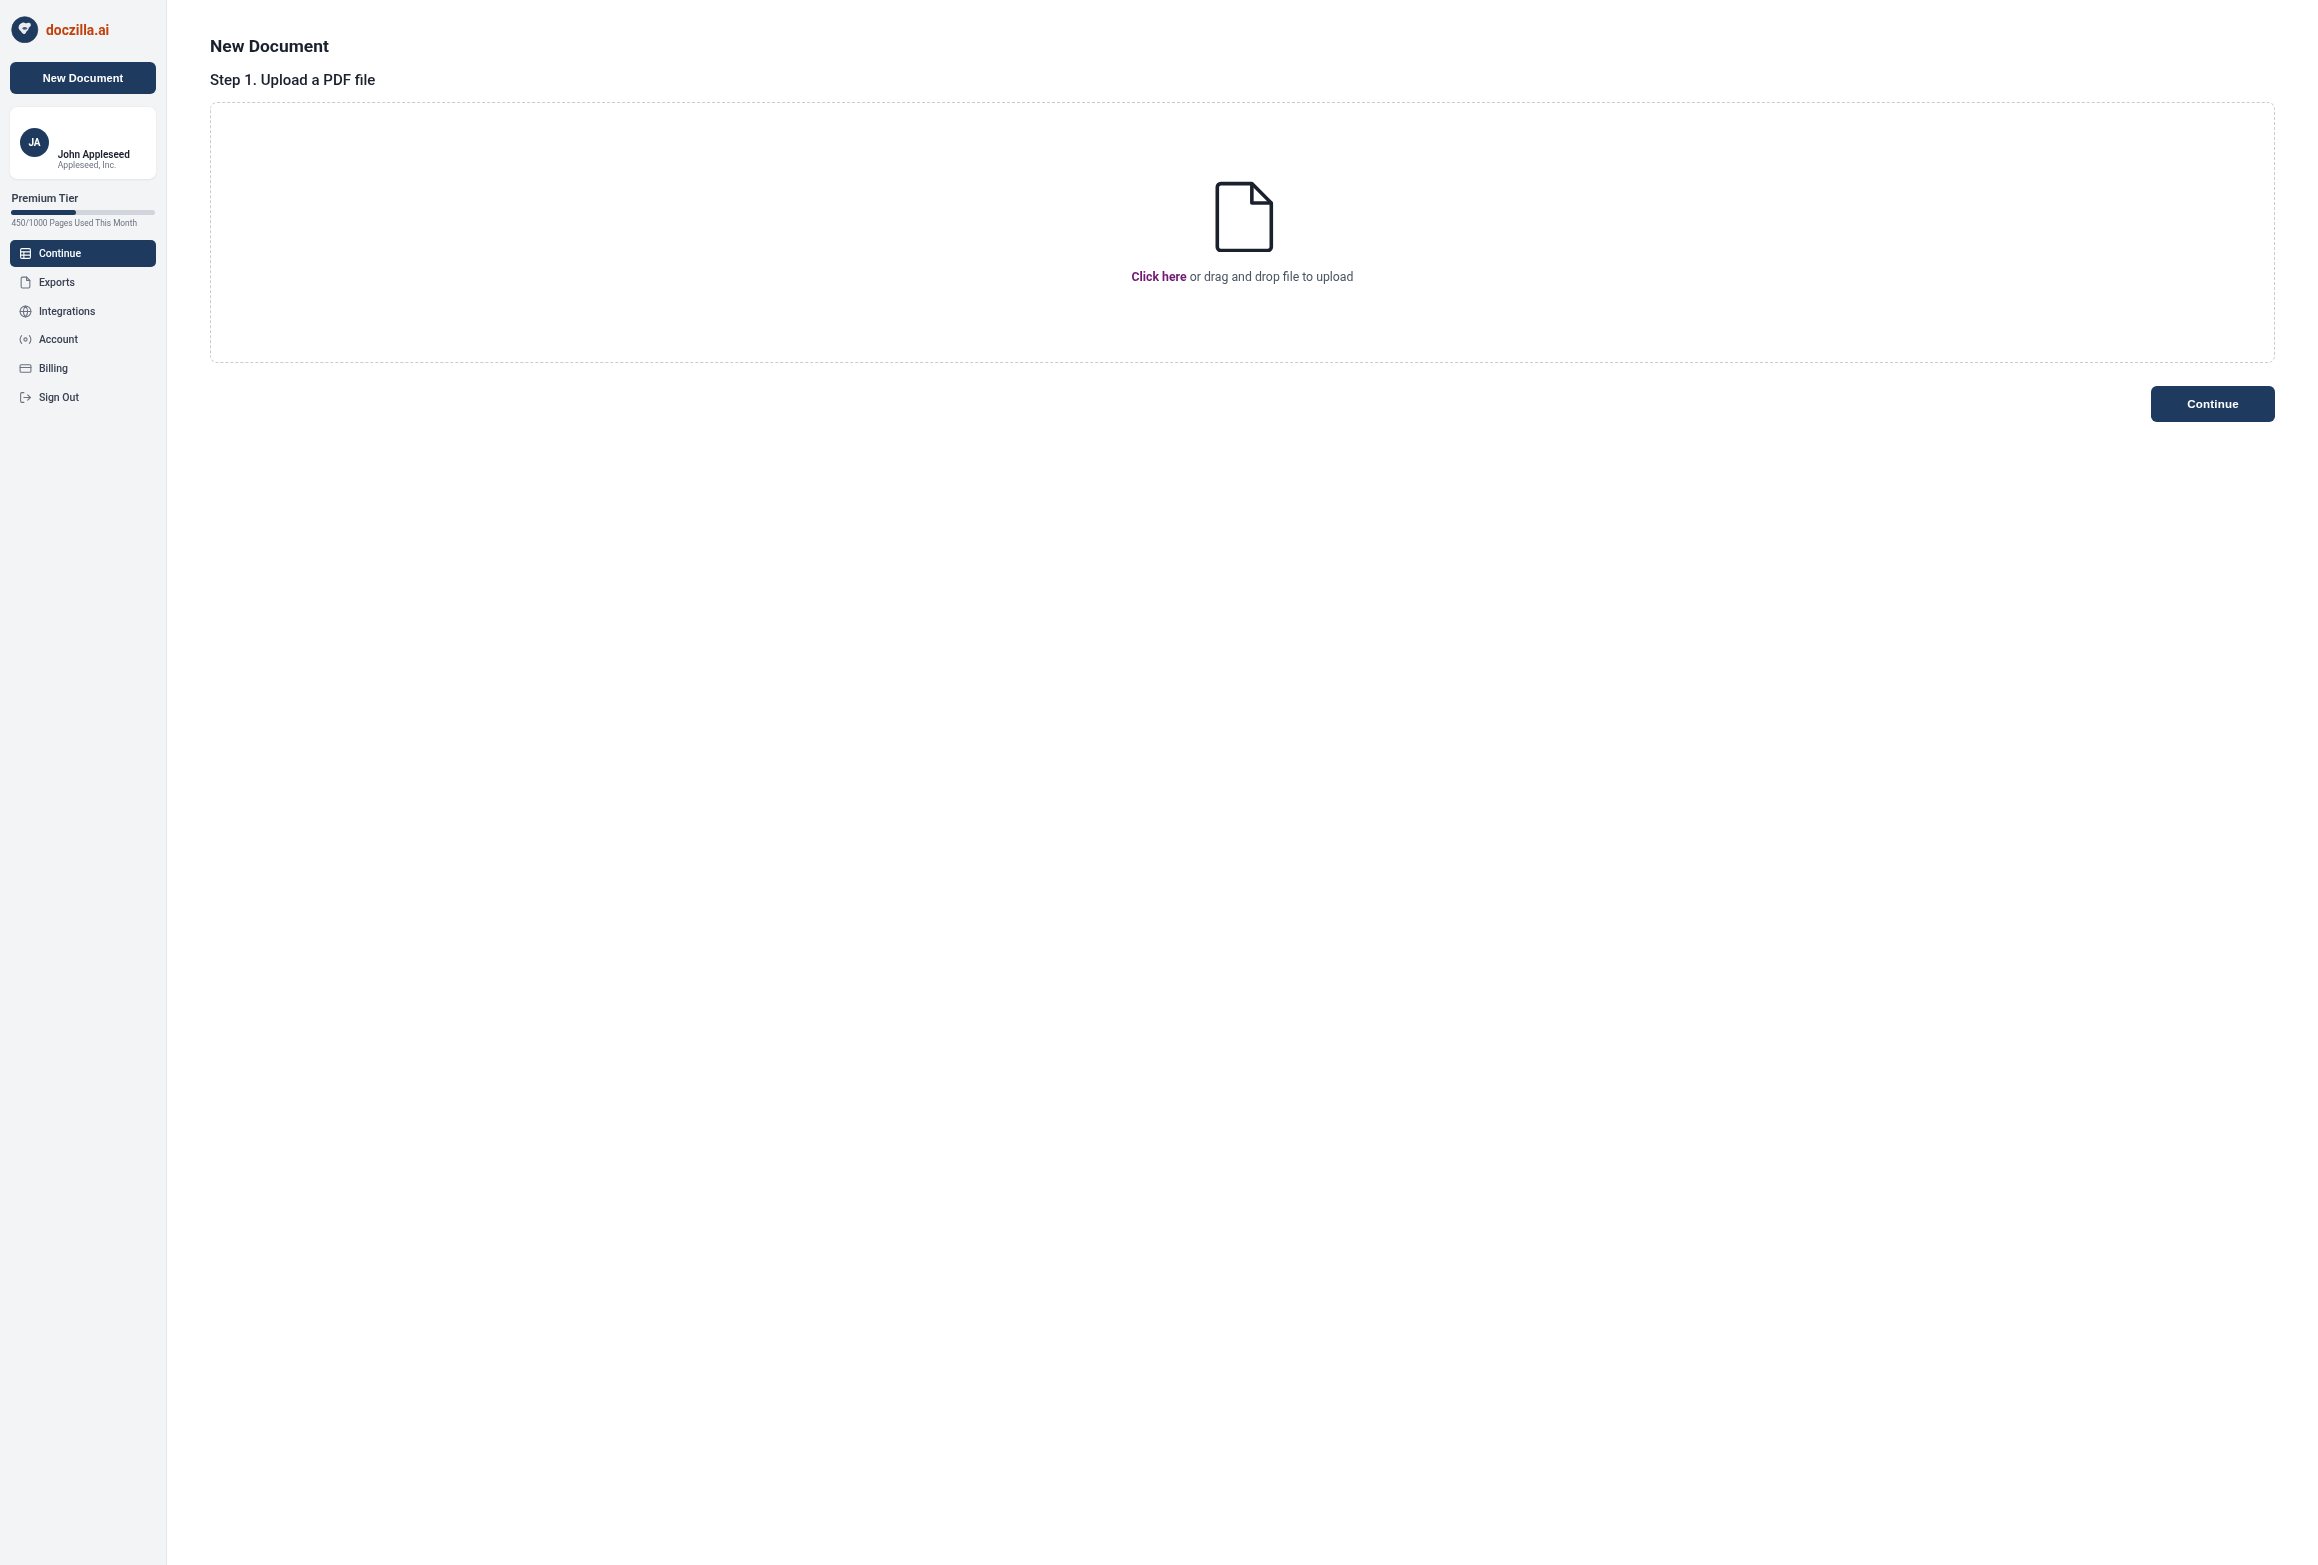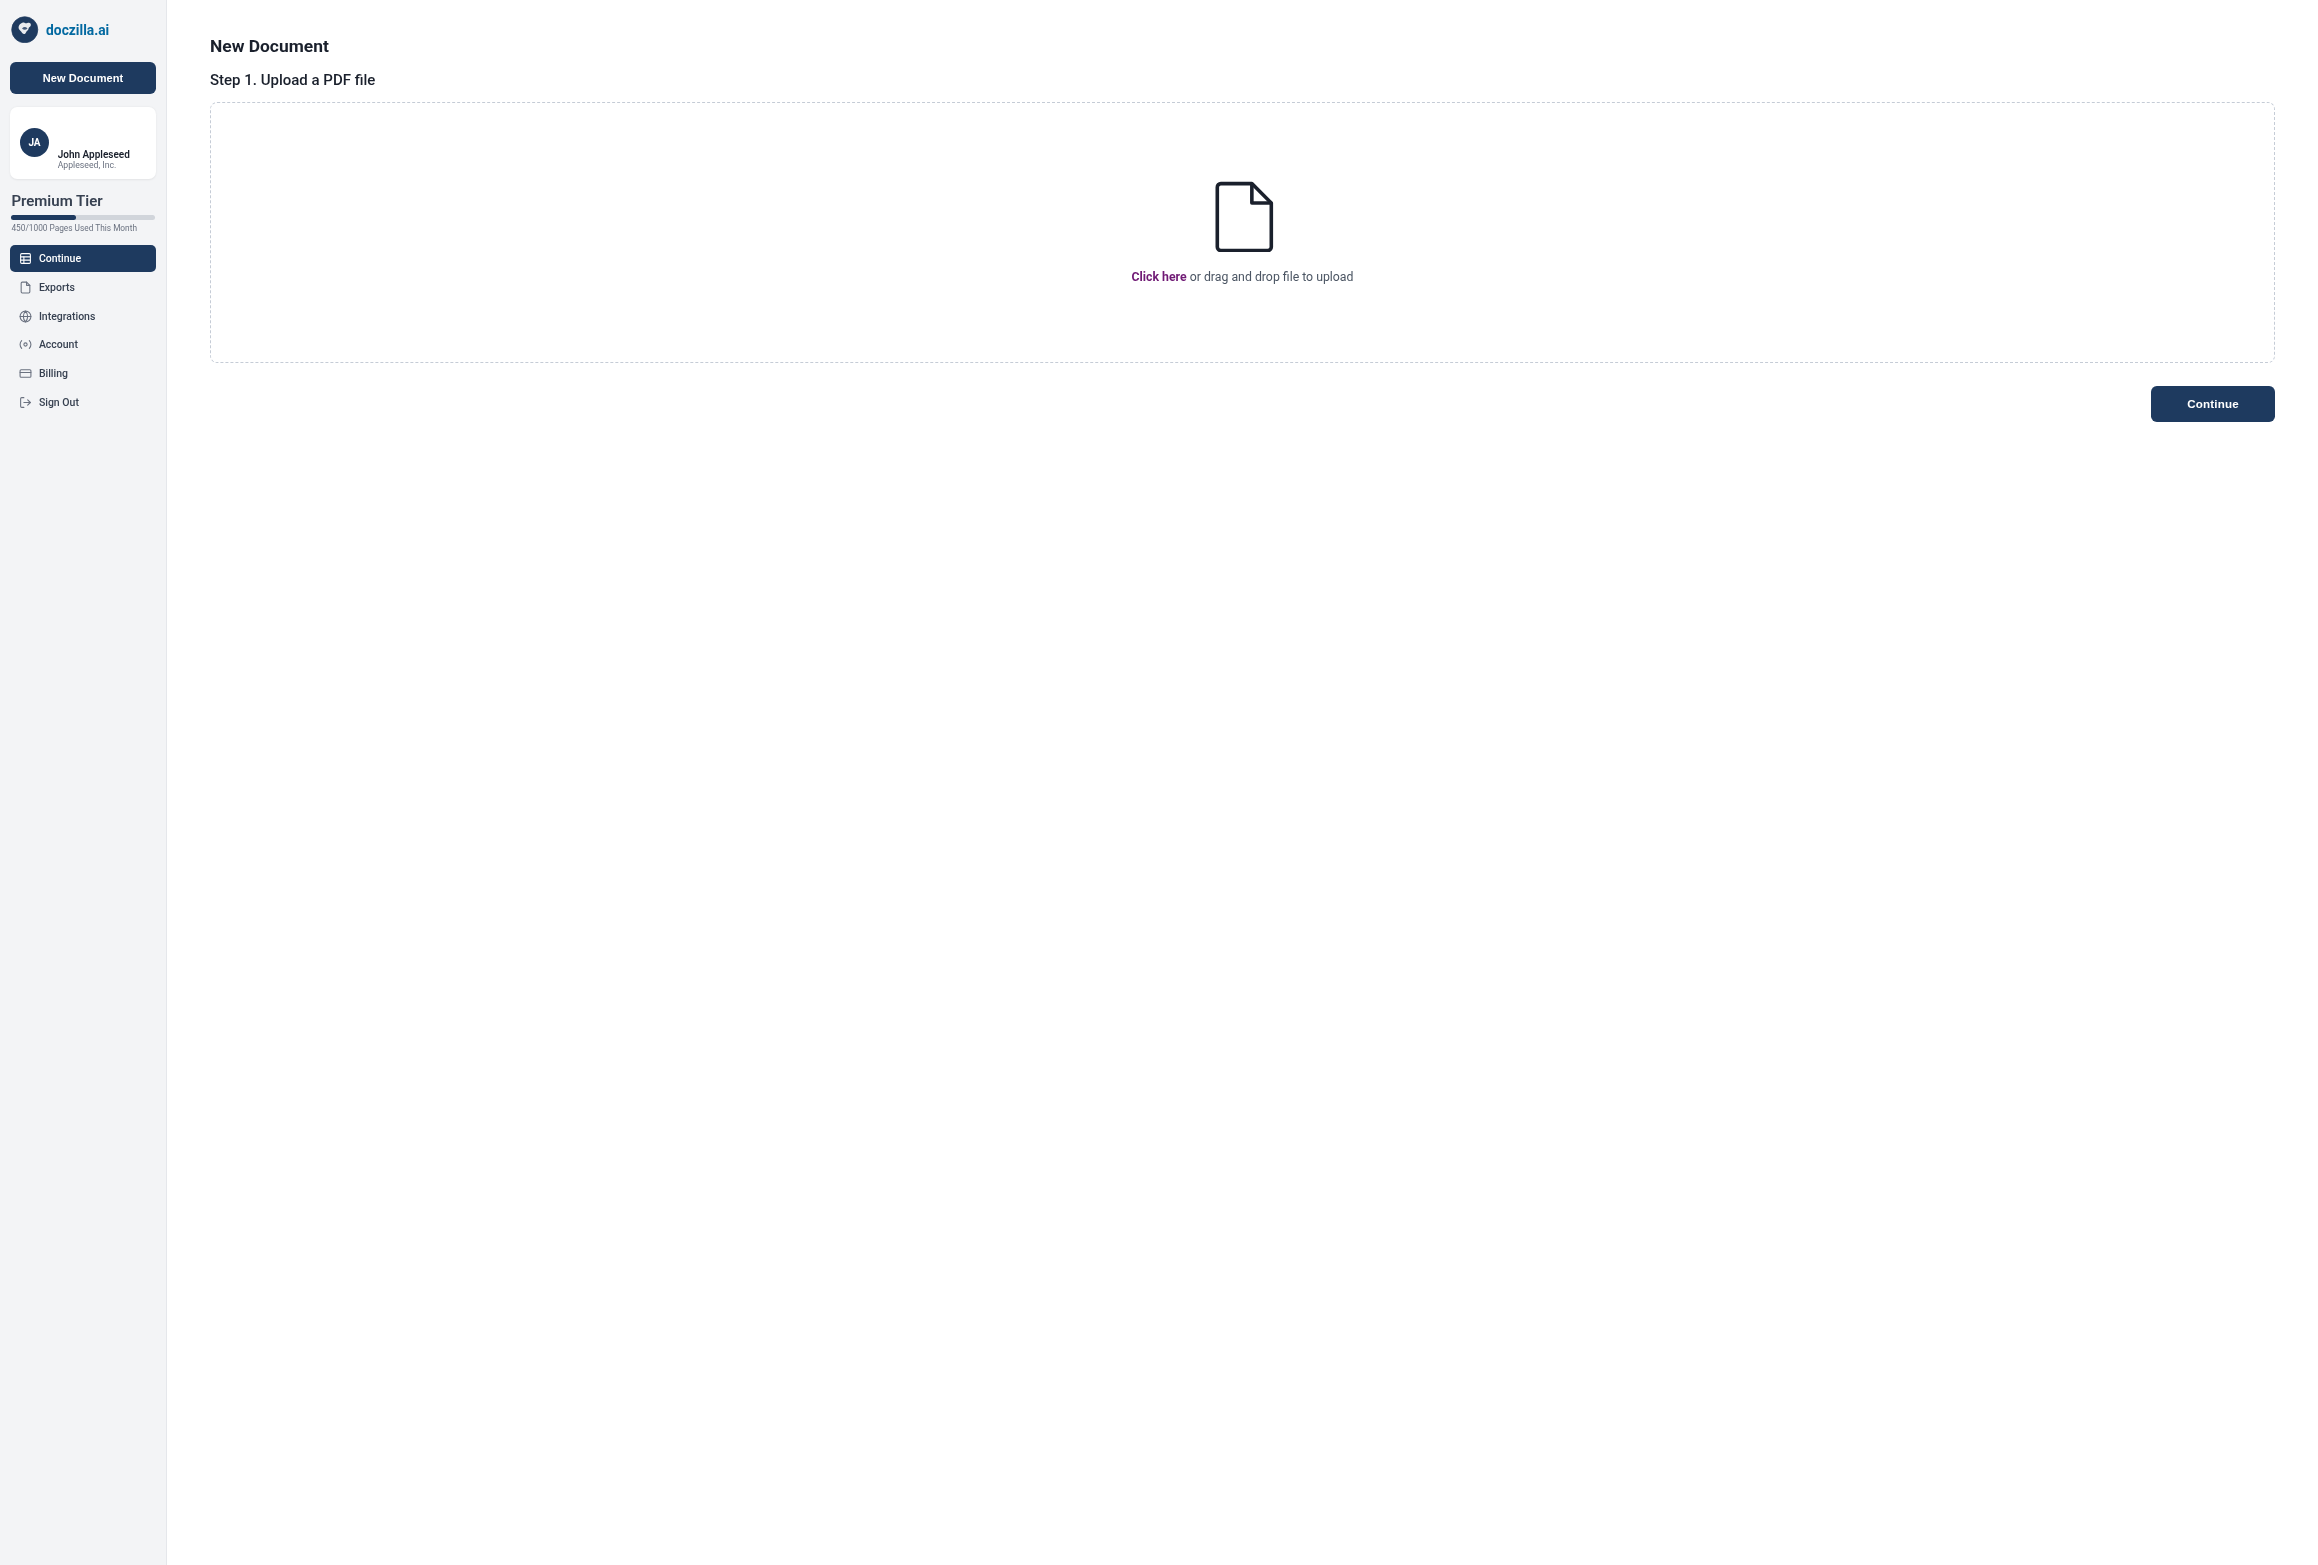--- a/index.html
+++ b/index.html
@@ -38,21 +38,21 @@
     }
 
     .logo-icon {
       width: 27.5px;
       height: 27.5px;
     }
 
     .logo-text {
       font-size: 13.8px;
       font-weight: 700;
-      color: #0369a1;
+      color: #c2410c;
     }
 
     .new-doc-btn {
       background: #1e3a5f;
       color: #fff;
       border: none;
       border-radius: 5.8px;
       padding: 10px 13px;
       font-size: 11px;
       font-weight: 700;
@@ -103,21 +103,21 @@
       font-size: 8.7px;
       color: #6b7280;
     }
 
     .tier-section {
       margin-bottom: 11.6px;
       padding: 0 1.4px;
     }
 
     .tier-label {
-      font-size: 15px;
+      font-size: 11px;
       font-weight: 600;
       color: #374151;
       margin-bottom: 5px;
     }
 
     .progress-bar-bg {
       background: #d1d5db;
       border-radius: 724px;
       height: 5px;
       width: 100%;

